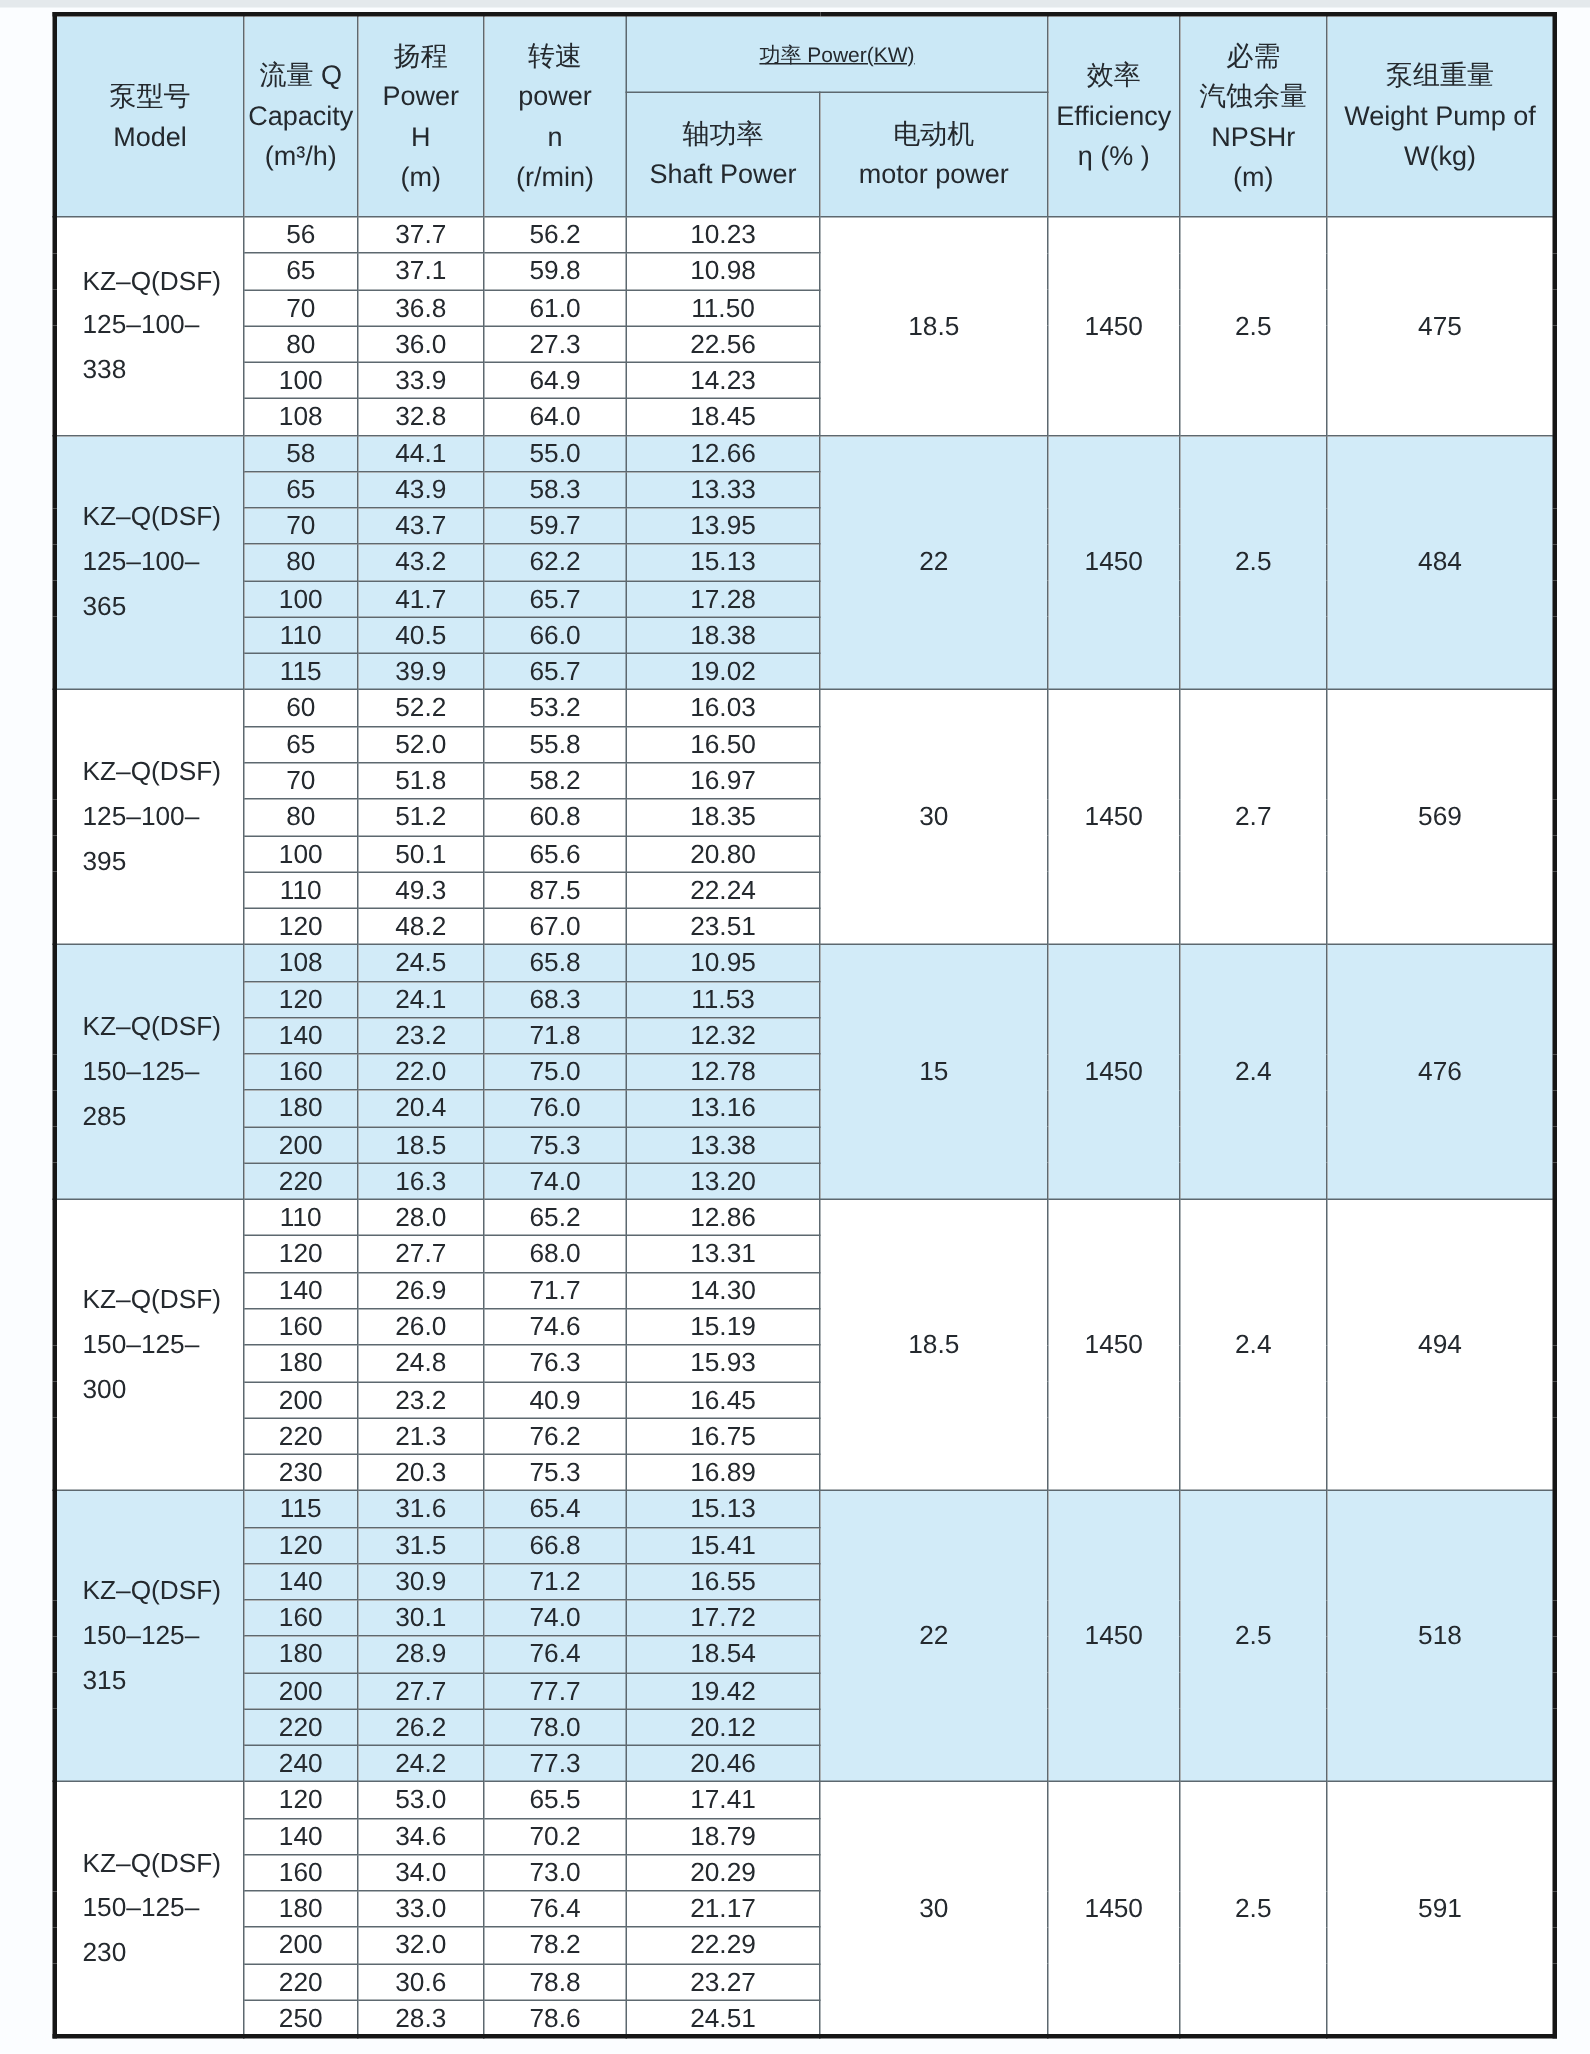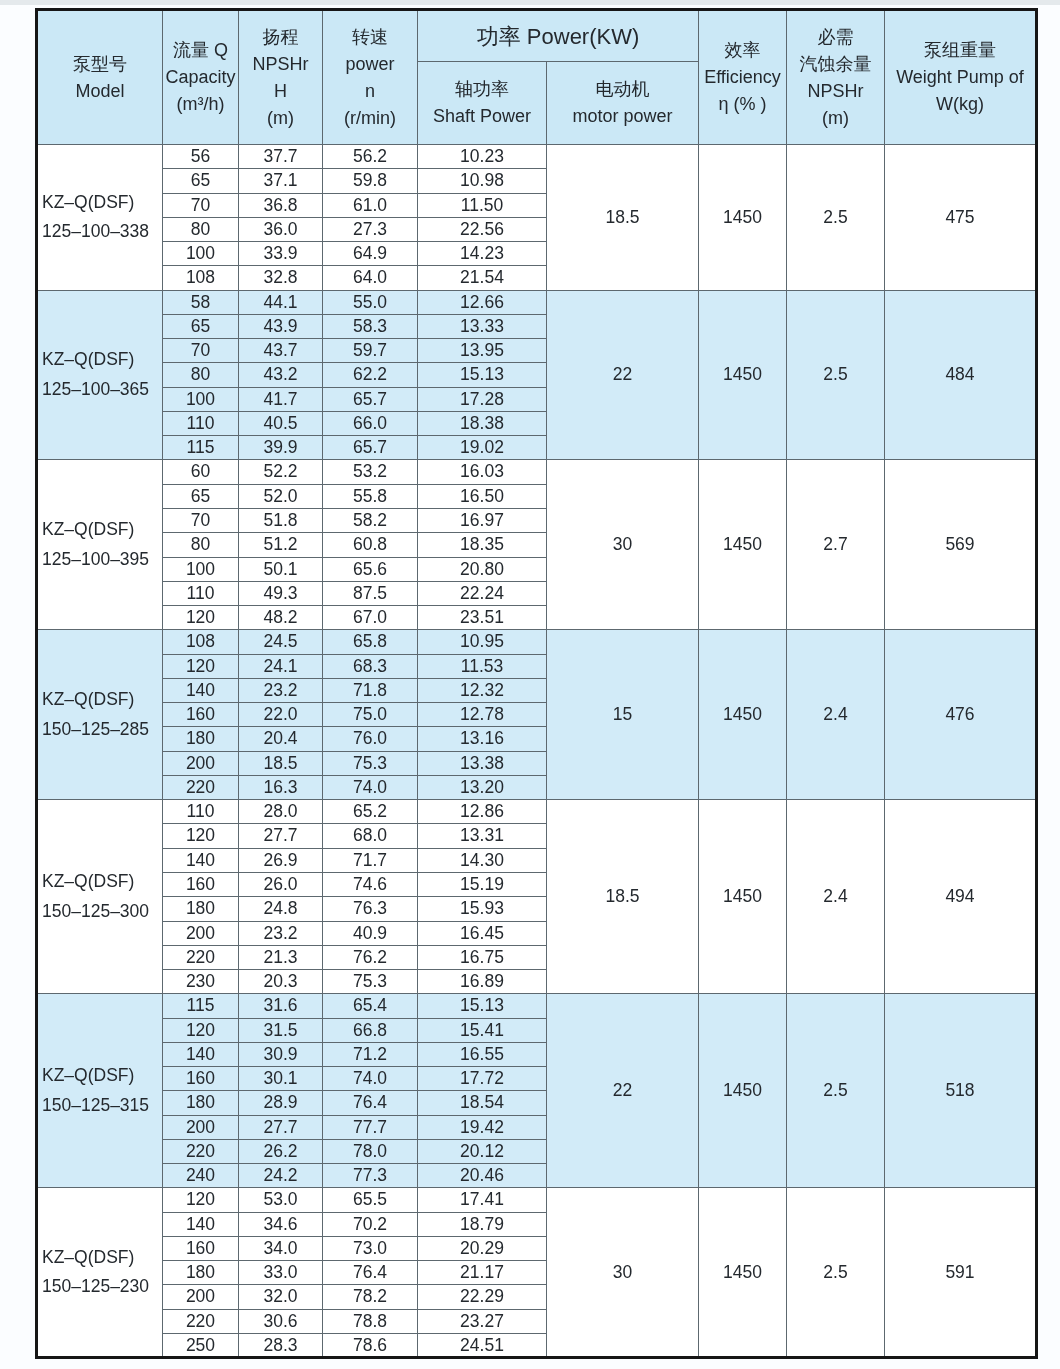--- a/index.html
+++ b/index.html
@@ -33,29 +33,29 @@
   }
   thead th {
     background: var(--header-bg, #cbe8f6);
     font-weight: 400;
     white-space: pre-line;
     font-size: 18px;
     line-height: 1.5;
   }
   thead tr.h1 { height: 52px; }
   thead tr.h2 { height: 83px; }
-  thead th.power-group { font-size: 22px; }
+  thead th.power-group { font-size: 14px; text-decoration: underline; }
   tbody tr { height: 24.28px; }
   tbody td {
     font-size: 17.5px;
     line-height: 1.1;
   }
   td.model {
     text-align: left;
-    padding-left: 4px;
+    padding-left: 17px;
     font-size: 17.5px;
     line-height: 1.7;
     white-space: pre-line;
   }
   td.white { background: #ffffff; }
   td.blue  { background: var(--row-alt-bg, #d2ebf8); }
 </style>
 </head>
 <body>
 
@@ -74,21 +74,21 @@
     <col style="width:152px">
   </colgroup>
   <thead>
     <tr class="h1">
       <th rowspan="2">泵型号
 Model</th>
       <th rowspan="2">流量 Q
 Capacity
 (m³/h)</th>
       <th rowspan="2">扬程
-NPSHr
+Power
 H
 (m)</th>
       <th rowspan="2">转速
 power
 n
 (r/min)</th>
       <th colspan="2" class="power-group">功率 Power(KW)</th>
       <th rowspan="2">效率
 Efficiency
 η (% )</th>
@@ -141,21 +141,21 @@
       <tr>
         <td class="white">100</td>
         <td class="white">33.9</td>
         <td class="white">64.9</td>
         <td class="white">14.23</td>
       </tr>
       <tr>
         <td class="white">108</td>
         <td class="white">32.8</td>
         <td class="white">64.0</td>
-        <td class="white">21.54</td>
+        <td class="white">18.45</td>
       </tr>
       <tr>
         <td class="model blue" rowspan="7">KZ–Q(DSF)
 125–100–365</td>
         <td class="blue">58</td>
         <td class="blue">44.1</td>
         <td class="blue">55.0</td>
         <td class="blue">12.66</td>
         <td class="blue" rowspan="7">22</td>
         <td class="blue" rowspan="7">1450</td>

